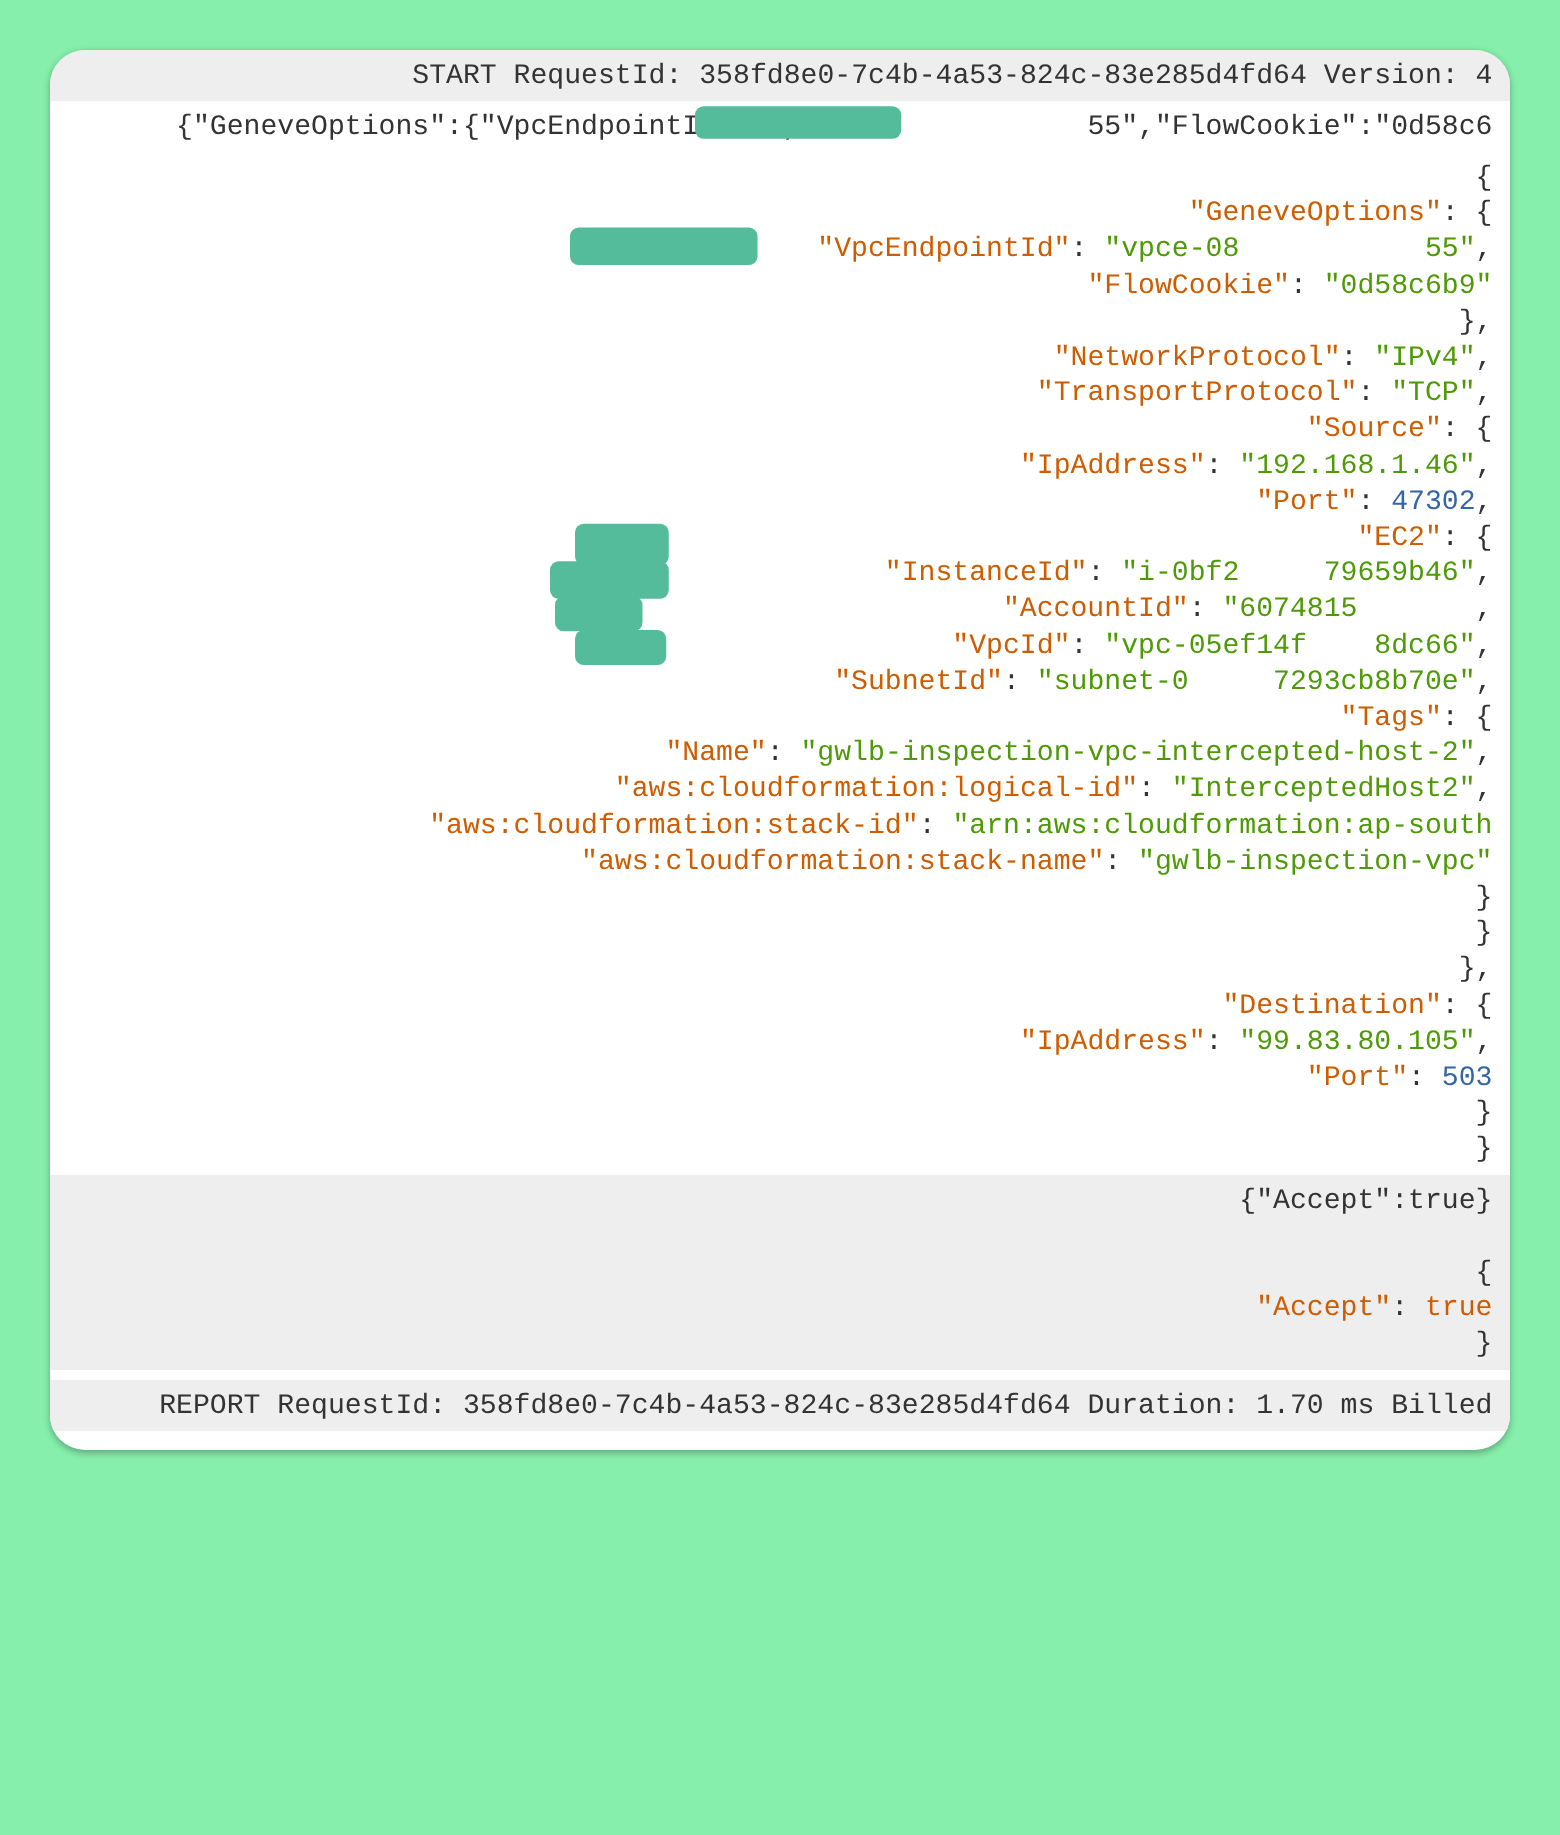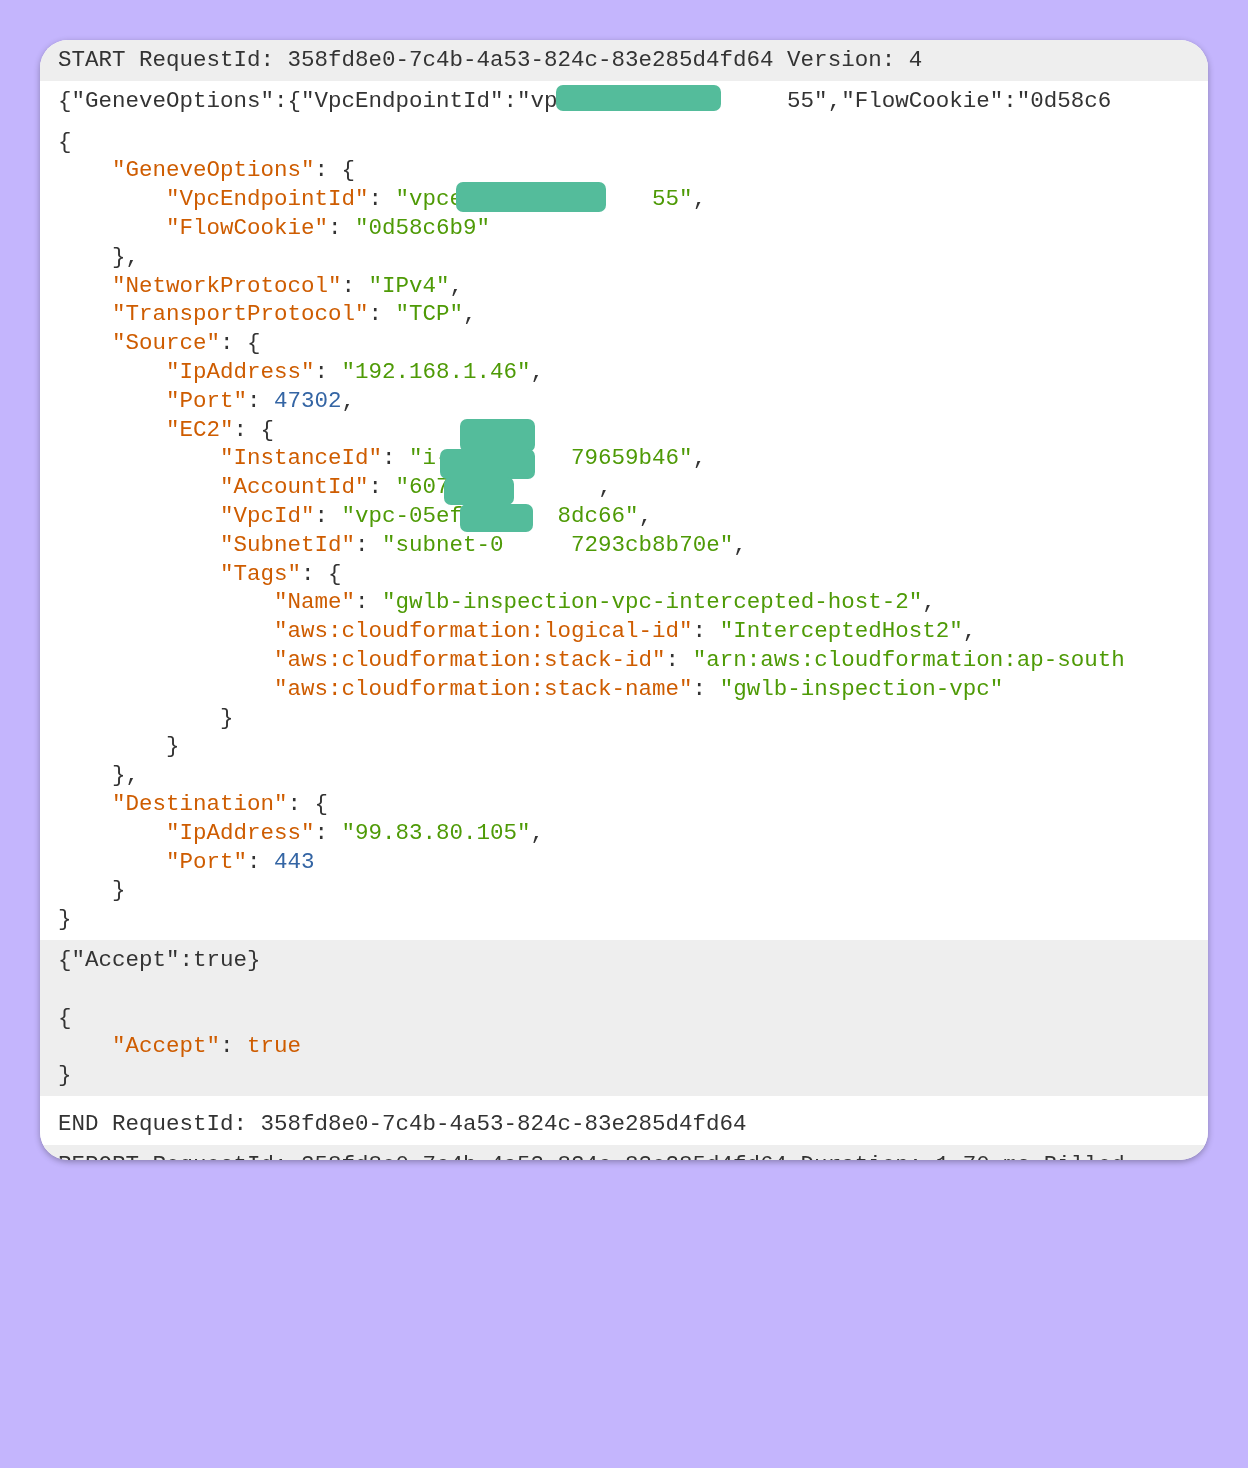--- a/index.html
+++ b/index.html
@@ -6,24 +6,25 @@
     margin: 0;
     padding: 0;
     background: #000;
     font-family: "SFMono-Regular", Consolas, "Liberation Mono", Menlo, monospace;
     font-size: 22.5px;
     line-height: 1.28;
   }
   .stage {
     width: 1248px;
     height: 1468px;
-    background: #c4b5fd;
+    background: #86efac;
     position: relative;
     box-sizing: border-box;
     padding: 40px;
+    text-align: right;
   }
   .card {
     background: #fff;
     border-radius: 28px;
     width: 100%;
     height: 1120px;
     overflow: hidden;
     box-shadow: 0 2px 6px rgba(0,0,0,0.3);
     position: relative;
   }
@@ -79,32 +80,31 @@
 <span class="k">            "Tags"</span><span class="p">: {</span>
 <span class="k">                "Name"</span><span class="p">: </span><span class="s">"gwlb-inspection-vpc-intercepted-host-2"</span><span class="p">,</span>
 <span class="k">                "aws:cloudformation:logical-id"</span><span class="p">: </span><span class="s">"InterceptedHost2"</span><span class="p">,</span>
 <span class="k">                "aws:cloudformation:stack-id"</span><span class="p">: </span><span class="s">"arn:aws:cloudformation:ap-south</span>
 <span class="k">                "aws:cloudformation:stack-name"</span><span class="p">: </span><span class="s">"gwlb-inspection-vpc"</span>
 <span class="p">            }</span>
 <span class="p">        }</span>
 <span class="p">    },</span>
 <span class="k">    "Destination"</span><span class="p">: {</span>
 <span class="k">        "IpAddress"</span><span class="p">: </span><span class="s">"99.83.80.105"</span><span class="p">,</span>
-<span class="k">        "Port"</span><span class="p">: </span><span class="n">443</span>
+<span class="k">        "Port"</span><span class="p">: </span><span class="n">503</span>
 <span class="p">    }</span>
 <span class="p">}</span>
 <span class="redact" style="left:416px; top:60px; width:150px; height:30px;"></span><span class="redact" style="left:420px; top:297px; width:75px; height:33px;"></span><span class="redact" style="left:400px; top:327px; width:95px; height:30px;"></span><span class="redact" style="left:404px; top:355px; width:70px; height:28px;"></span><span class="redact" style="left:420px; top:382px; width:73px; height:28px;"></span></div>
 
     <div class="block gray"><span class="plain">{"Accept":true}</span>
 
 <span class="p">{</span>
 <span class="k">    "Accept"</span><span class="p">: </span><span class="b">true</span>
 <span class="p">}</span>
 </div>
 
     <div class="thin-gap"></div>
 
-    <div class="block white"><span class="plain">END RequestId: 358fd8e0-7c4b-4a53-824c-83e285d4fd64</span></div>
 
     <div class="block gray"><span class="plain">REPORT RequestId: 358fd8e0-7c4b-4a53-824c-83e285d4fd64 Duration: 1.70 ms Billed</span></div>
 
   </div>
 </div>
 
 </body></html>

